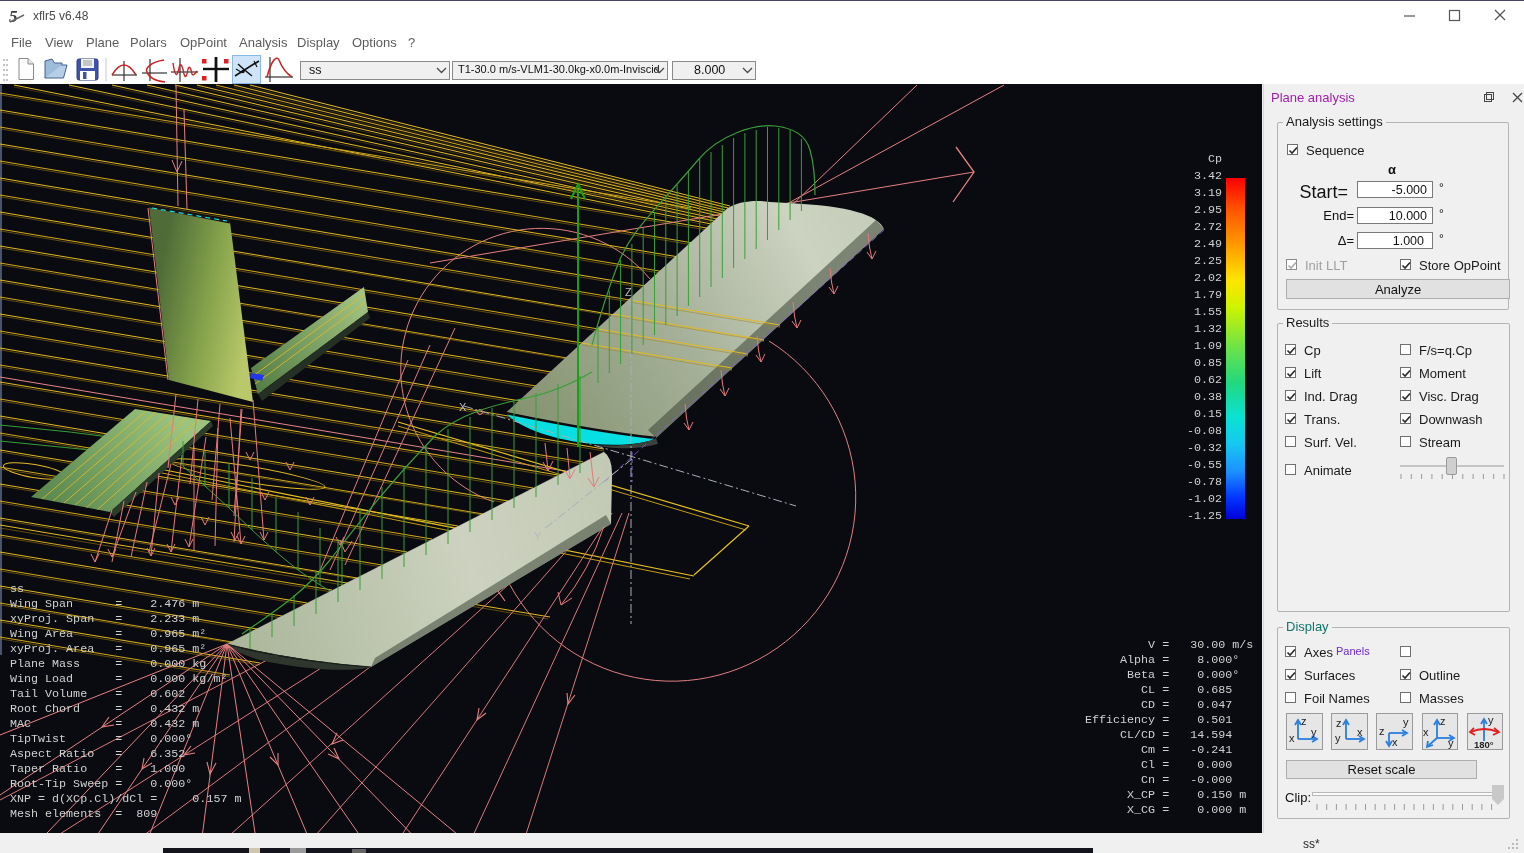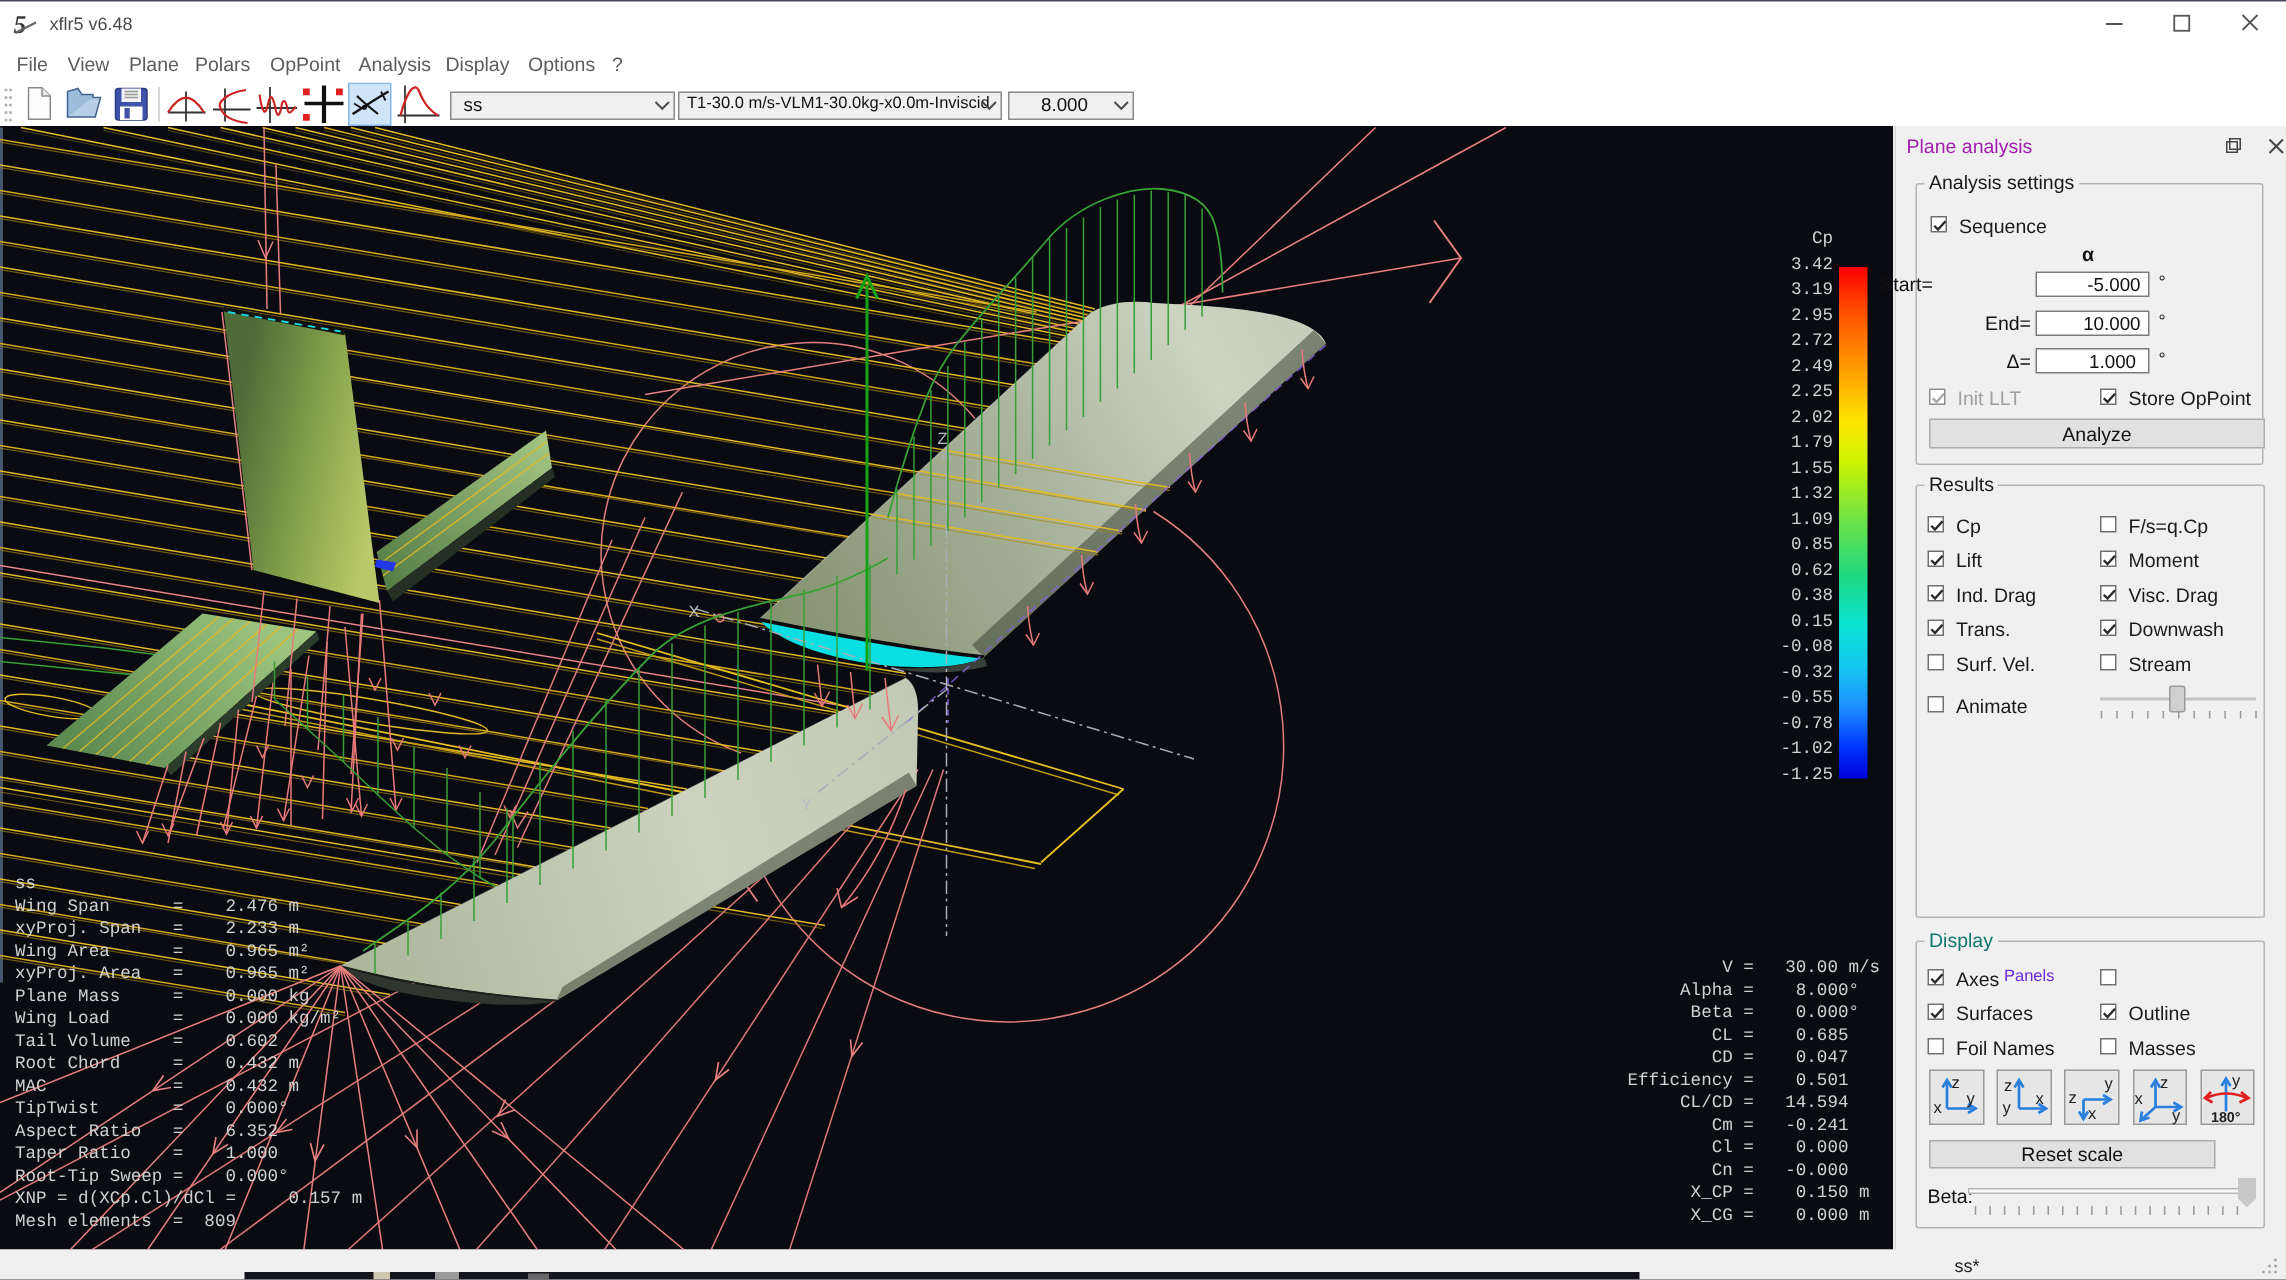--- a/index.html
+++ b/index.html
@@ -486,21 +486,21 @@
   </svg>
 <div class="abs" style="left:1277px;top:122px;width:232px;height:188px;border:1px solid #b4b4b4;border-radius:2px"></div>
 <div class="abs" style="left:1283px;top:114px;background:#f0f0f0;font-size:13px;color:#1a1a1a;padding:0 3px;white-space:nowrap">Analysis settings</div>
 <div style="position:absolute;left:1287px;top:144px;width:11px;height:11px;border:1px solid #707070;background:#fff">
     <svg width="13" height="13" style="position:absolute;left:-1px;top:-1px">
       <polyline points="2.5,6.5 5,9 10,3.5" stroke="#2a2a2a" stroke-width="1.6" fill="none"></polyline>
     </svg>
   </div>
 <div style="position:absolute;left:1306px;top:143px;font-size:13px;color:#1a1a1a">Sequence</div>
 <div class="abs" style="left:1388px;top:162px;font-size:13px;font-weight:bold;color:#111">α</div>
-<div class="abs" style="left:1244px;top:182px;width:54px;text-align:center;font-size:13px;color:#111">Start=</div>
+<div class="abs" style="left:1294px;top:182px;width:54px;text-align:right;font-size:18px;color:#111">Start=</div>
 <div class="abs" style="left:1357px;top:181px;width:76px;height:17px;background:#fff;border:1px solid #7a7a7a;font-size:12.5px;color:#111;text-align:right;padding:1px 5px 0 0">-5.000</div>
 <div class="abs" style="left:1439px;top:181px;font-size:12px;color:#111">°</div>
 <div class="abs" style="left:1300px;top:207.5px;width:54px;text-align:right;font-size:13px;color:#111">End=</div>
 <div class="abs" style="left:1357px;top:206.5px;width:76px;height:17px;background:#fff;border:1px solid #7a7a7a;font-size:12.5px;color:#111;text-align:right;padding:1px 5px 0 0">10.000</div>
 <div class="abs" style="left:1439px;top:206.5px;font-size:12px;color:#111">°</div>
 <div class="abs" style="left:1300px;top:232.8px;width:54px;text-align:right;font-size:13px;color:#111">Δ=</div>
 <div class="abs" style="left:1357px;top:231.8px;width:76px;height:17px;background:#fff;border:1px solid #7a7a7a;font-size:12.5px;color:#111;text-align:right;padding:1px 8px 0 0">1.000</div>
 <div class="abs" style="left:1439px;top:231.8px;font-size:12px;color:#111">°</div>
 <div style="position:absolute;left:1286px;top:259px;width:11px;height:11px;border:1px solid #8b8b8b;background:#fff">
     <svg width="13" height="13" style="position:absolute;left:-1px;top:-1px">
@@ -654,21 +654,21 @@
 <svg class="abs" style="left:1466px;top:713px" width="37" height="37">
 <line x1="18" y1="28" x2="18" y2="8" stroke="#2a7ede" stroke-width="1.8" fill="none"></line>
     <path d="M15,11 L18,6 L21,11" stroke="#2a7ede" stroke-width="1.8" fill="none"></path>
 <path d="M5,19 Q18,13 32,19" stroke="#e02020" stroke-width="1.8" fill="none"></path>
 <path d="M8,15 L4,19 L9,22" stroke="#e02020" stroke-width="1.8" fill="none"></path>
 <path d="M28,15 L33,19 L27,22" stroke="#e02020" stroke-width="1.8" fill="none"></path>
 <text x="22" y="11" font-size="11" font-family="Liberation Sans" fill="#222">y</text>
     <text x="8" y="35" font-size="9.5" font-weight="bold" font-family="Liberation Sans" fill="#222">180°</text>
   </svg>
 <div class="abs" style="left:1286px;top:760px;width:191px;height:19px;background:#e1e1e1;border:1px solid #adadad;text-align:center;font-size:13px;color:#111;padding-top:1px">Reset scale</div>
-<div class="abs" style="left:1285px;top:790px;font-size:13px;color:#111">Beta:</div>
+<div class="abs" style="left:1285px;top:790px;font-size:13px;color:#111">Clip:</div>
 <div class="abs" style="left:1312px;top:792px;width:190px;height:4px;background:#fafafa;border:1px solid #b8b8b8"></div>
 <div class="abs" style="left:1492px;top:785px;width:12px;height:20px;background:#c8c8c8;clip-path:polygon(0 0,100% 0,100% 70%,50% 100%,0 70%)"></div>
 <svg class="abs" style="left:1316px;top:804px" width="188" height="7">
     <line x1="1.0" y1="0" x2="1.0" y2="6" stroke="#999"></line>
     <line x1="10.7" y1="0" x2="10.7" y2="6" stroke="#999"></line>
     <line x1="20.4" y1="0" x2="20.4" y2="6" stroke="#999"></line>
     <line x1="30.099999999999998" y1="0" x2="30.099999999999998" y2="6" stroke="#999"></line>
     <line x1="39.8" y1="0" x2="39.8" y2="6" stroke="#999"></line>
     <line x1="49.5" y1="0" x2="49.5" y2="6" stroke="#999"></line>
     <line x1="59.199999999999996" y1="0" x2="59.199999999999996" y2="6" stroke="#999"></line>

